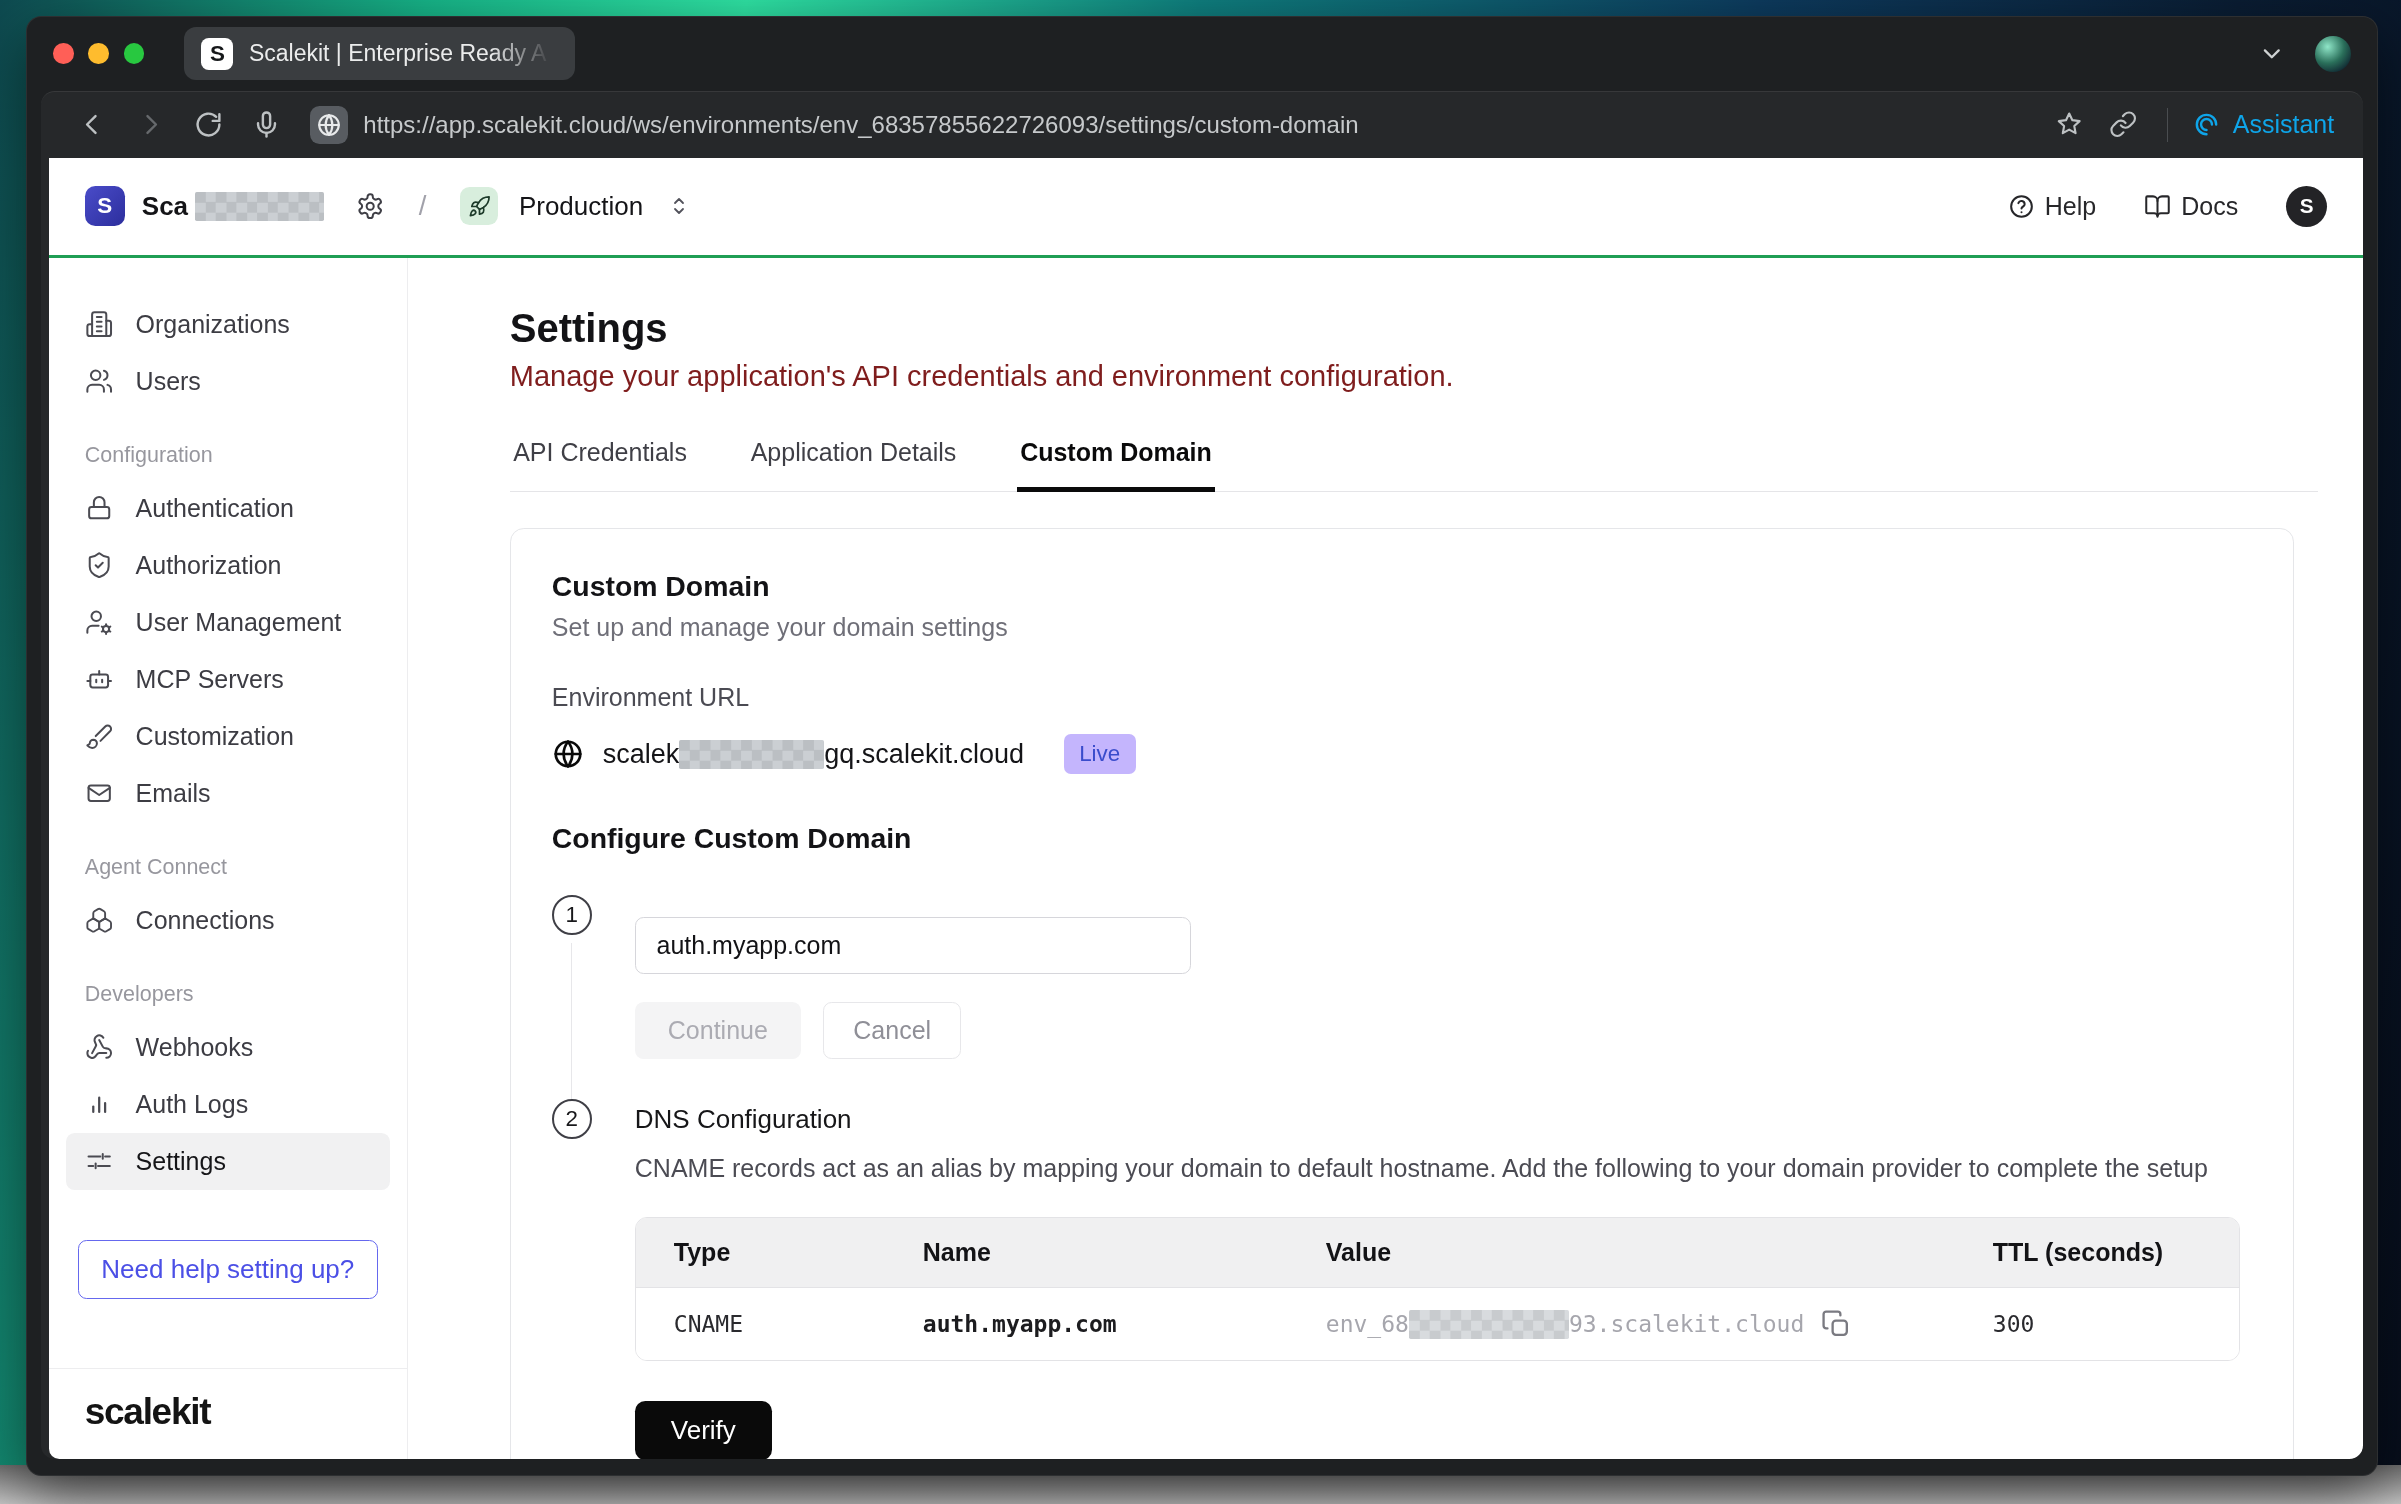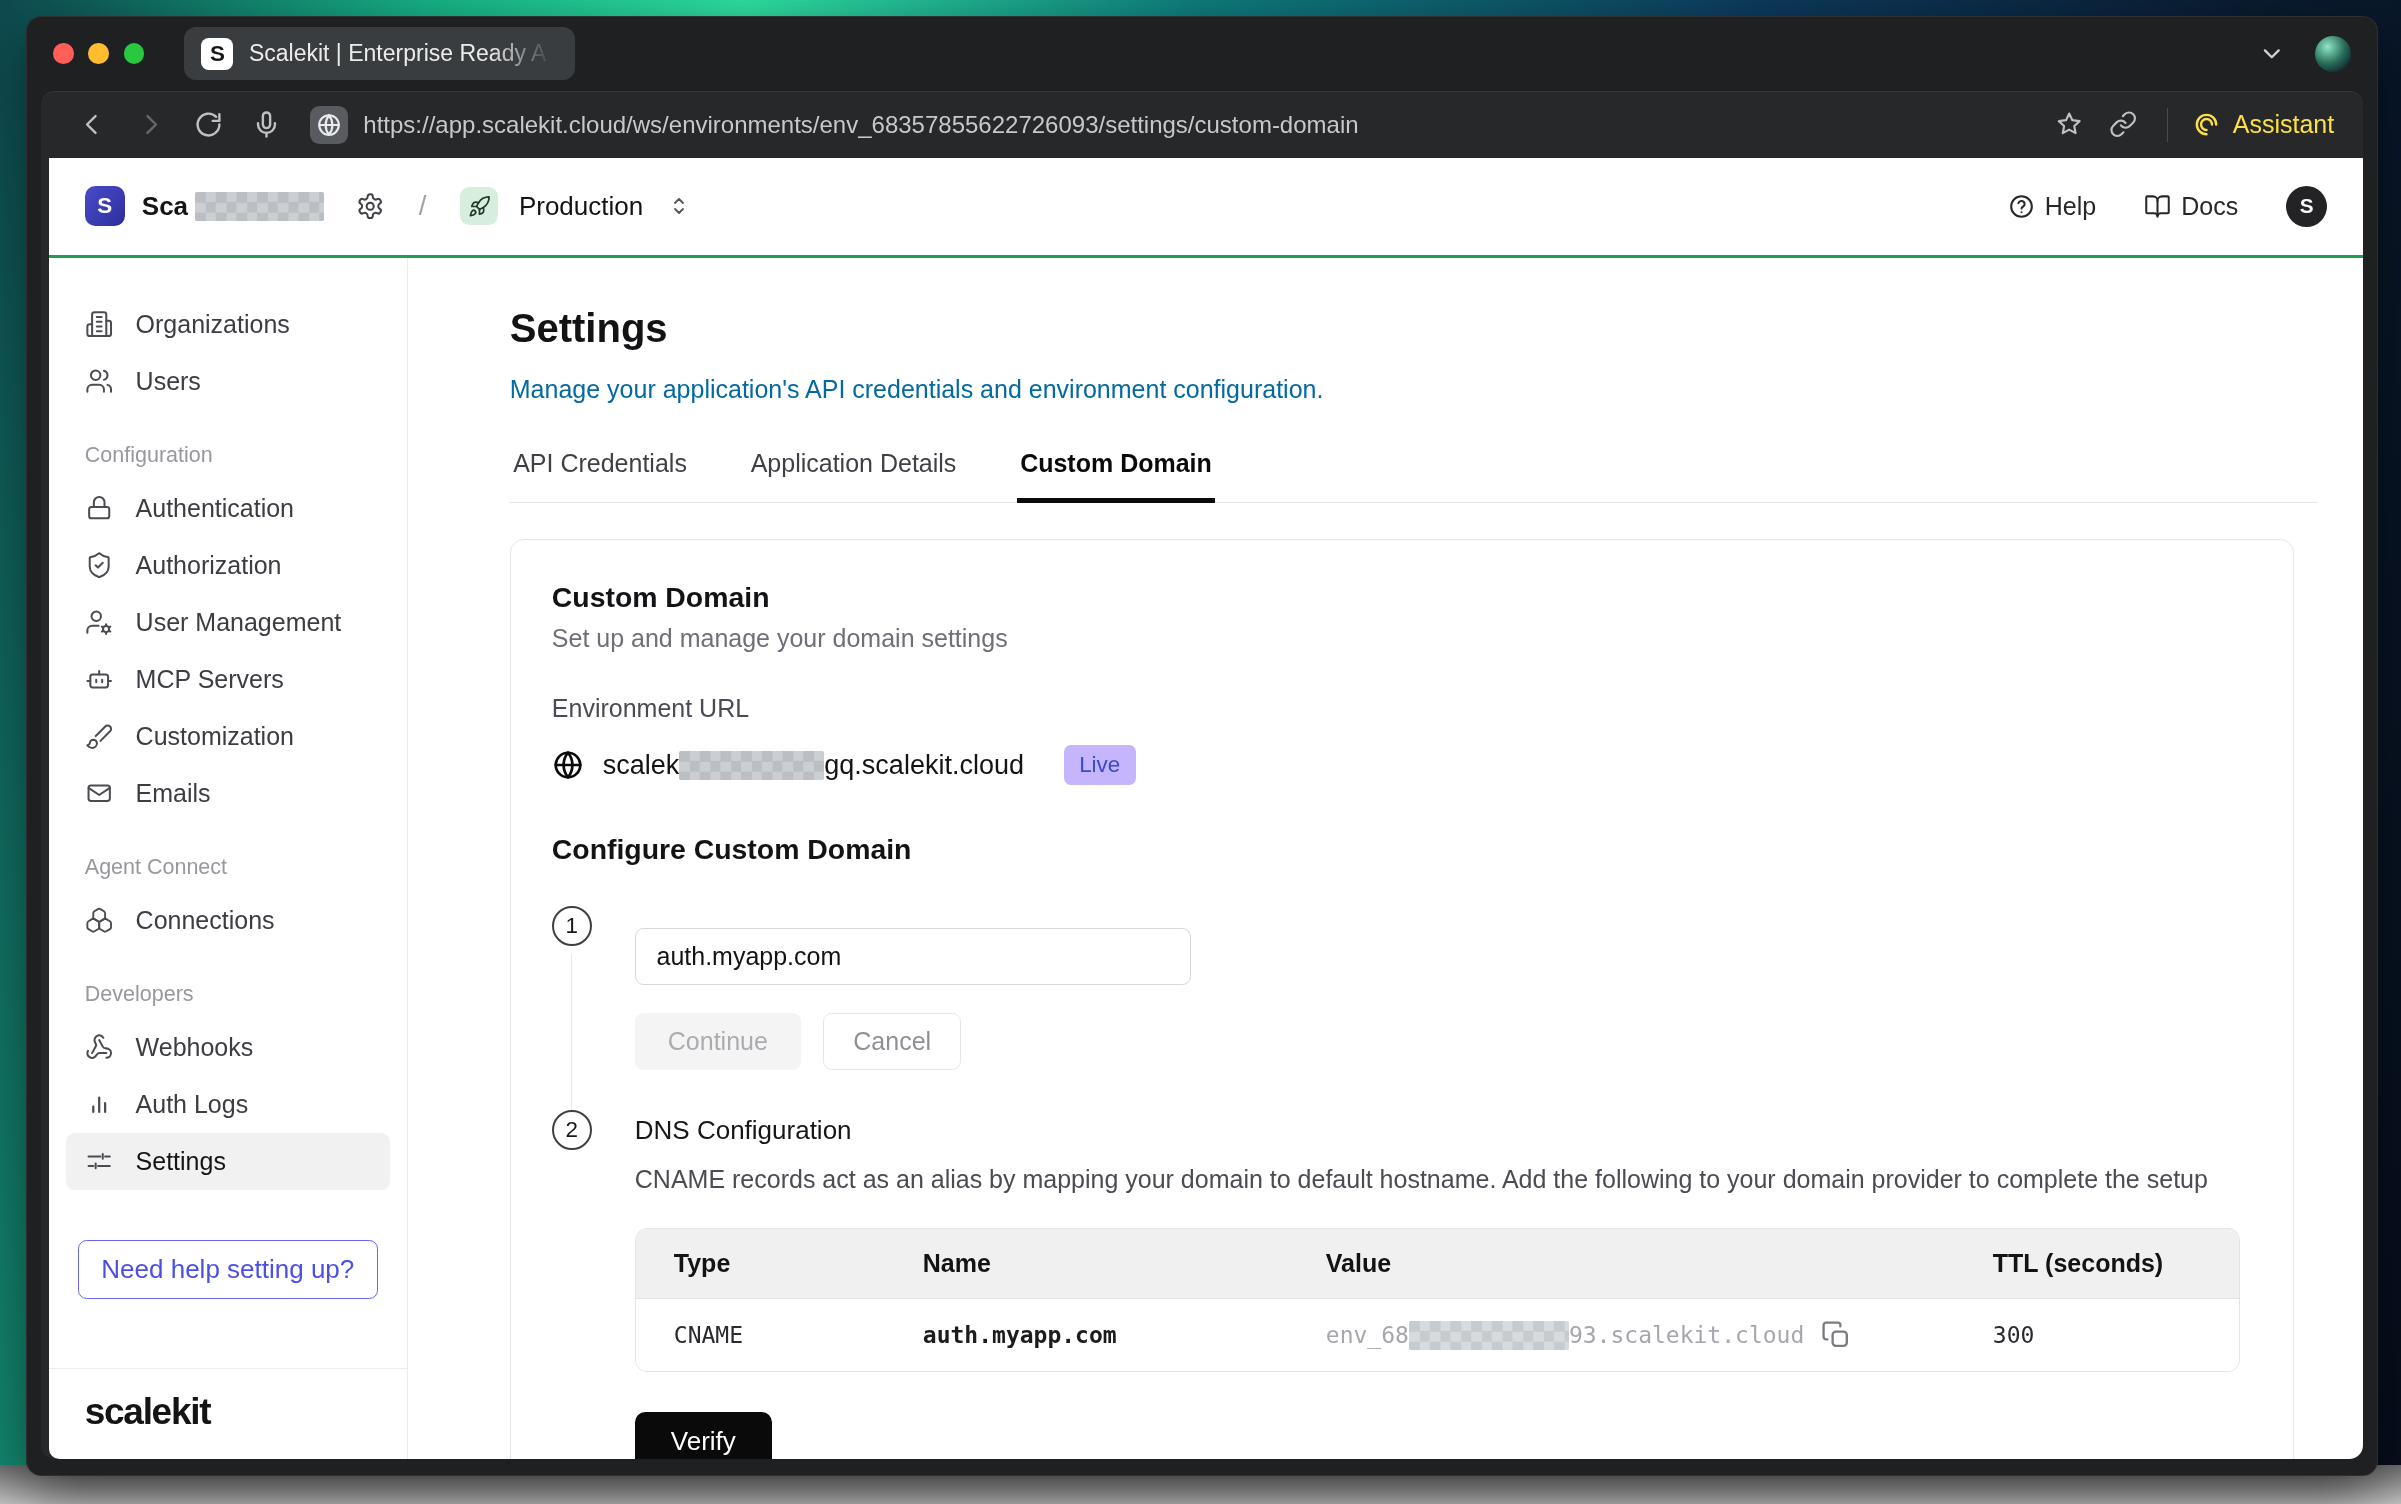--- a/index.html
+++ b/index.html
@@ -36,21 +36,21 @@
   .nav-ic{width:29px;height:29px;color:#bdc1c3;margin-right:29px;}
   .nav-ic.dim{color:#66696c;}
   .urlchip{display:flex;align-items:center;gap:15.5px;flex:1;min-width:0;}
   .globe-badge{width:38px;height:38px;border-radius:9.5px;background:#585c61;color:#e8eaeb;
     display:flex;align-items:center;justify-content:center;}
   .globe-badge .ic{width:26px;height:26px;}
   .url-text{color:#c6c9cb;font-size:24px;white-space:nowrap;overflow:hidden;}
   .tb-right{display:flex;align-items:center;}
   .tb-right .ic{width:28.4px;height:28.4px;color:#bdc1c3;}
   .tb-sep{width:0.9px;height:34px;background:#4a4d50;margin:0 24px 0 29px;}
-  .assistant{display:flex;align-items:center;gap:12px;margin-left:auto;color:#fde047;font-size:25px;}
+  .assistant{display:flex;align-items:center;gap:12px;margin-left:auto;color:#0ea5e9;font-size:25px;}
   .assistant .ic{width:29px;height:29px;}
   .star-ic{margin-right:26px;}
   
   .page{flex:1;background:#fff;border-radius:0 0 10.3px 10.3px;display:flex;flex-direction:column;overflow:hidden;color:#18181b;}
   .app-header{height:97px;flex:none;display:flex;align-items:center;justify-content:space-between;
     padding:0 36px;border-bottom:3.4px solid #1f9e54;}
   .ah-left{display:flex;align-items:center;gap:17px;}
   .logo-sq{width:40px;height:40px;border-radius:10.3px;background:linear-gradient(135deg,#4a4cc9,#2c2e9d);
     color:#fff;font-weight:700;font-size:22.4px;display:flex;align-items:center;justify-content:center;}
   .ws-name{font-size:26px;font-weight:600;color:#141417;display:flex;align-items:center;gap:5.2px;}
@@ -75,21 +75,21 @@
   .nav-item .ic{width:28.4px;height:28.4px;color:#4b4b52;}
   .nav-item.active{background:#f1f1f2;color:#151518;}
   .section-label{font-size:21.5px;color:#97979e;margin:33px 0 12px;padding-left:19px;}
   .help-btn{margin:50px 12px 36px;height:57px;border:1.7px solid #6568ee;border-radius:8.6px;background:#fff;
     color:#4b4fe6;font-size:26px;font-weight:500;display:flex;align-items:center;justify-content:center;}
   .brand-row{margin:auto -17px 0;border-top:1.7px solid #ededef;padding:22.4px 36px 26px;}
   .brand{font-size:37px;font-weight:700;letter-spacing:-1.3px;color:#141414;}
   
   .main{flex:1;min-width:0;padding:48px 45px 0 102px;box-sizing:border-box;overflow:hidden;}
   .page-title{font-size:40px;font-weight:600;color:#131316;}
-  .page-sub{margin-top:24px;font-size:25px;color:#0369a1;}
+  .page-sub{margin-top:9px;font-size:29px;color:#7f1d1d;}
   .tabs{margin-top:45px;display:flex;gap:57px;border-bottom:1.7px solid #e5e5e8;}
   .tab{font-size:25px;color:#3f3f46;font-weight:500;padding:0 3.4px 20.7px;border-bottom:5.2px solid transparent;margin-bottom:-1.7px;}
   .tab.active{color:#0a0a0b;font-weight:700;border-bottom-color:#0a0a0b;}
   
   .card{margin-top:36px;width:1784px;border:1.7px solid #e5e6e9;border-radius:13.8px;padding:41px 41px 50px;box-sizing:border-box;}
   .card-title{font-size:28.4px;font-weight:600;color:#131316;}
   .card-sub{margin-top:10.3px;font-size:25px;color:#6f6f78;}
   .env-label{margin-top:41px;font-size:25px;color:#4b4b53;}
   .env-row{margin-top:22.4px;display:flex;align-items:center;gap:19px;}
   .env-row .ic{width:32px;height:32px;color:#0a0a0a;}

